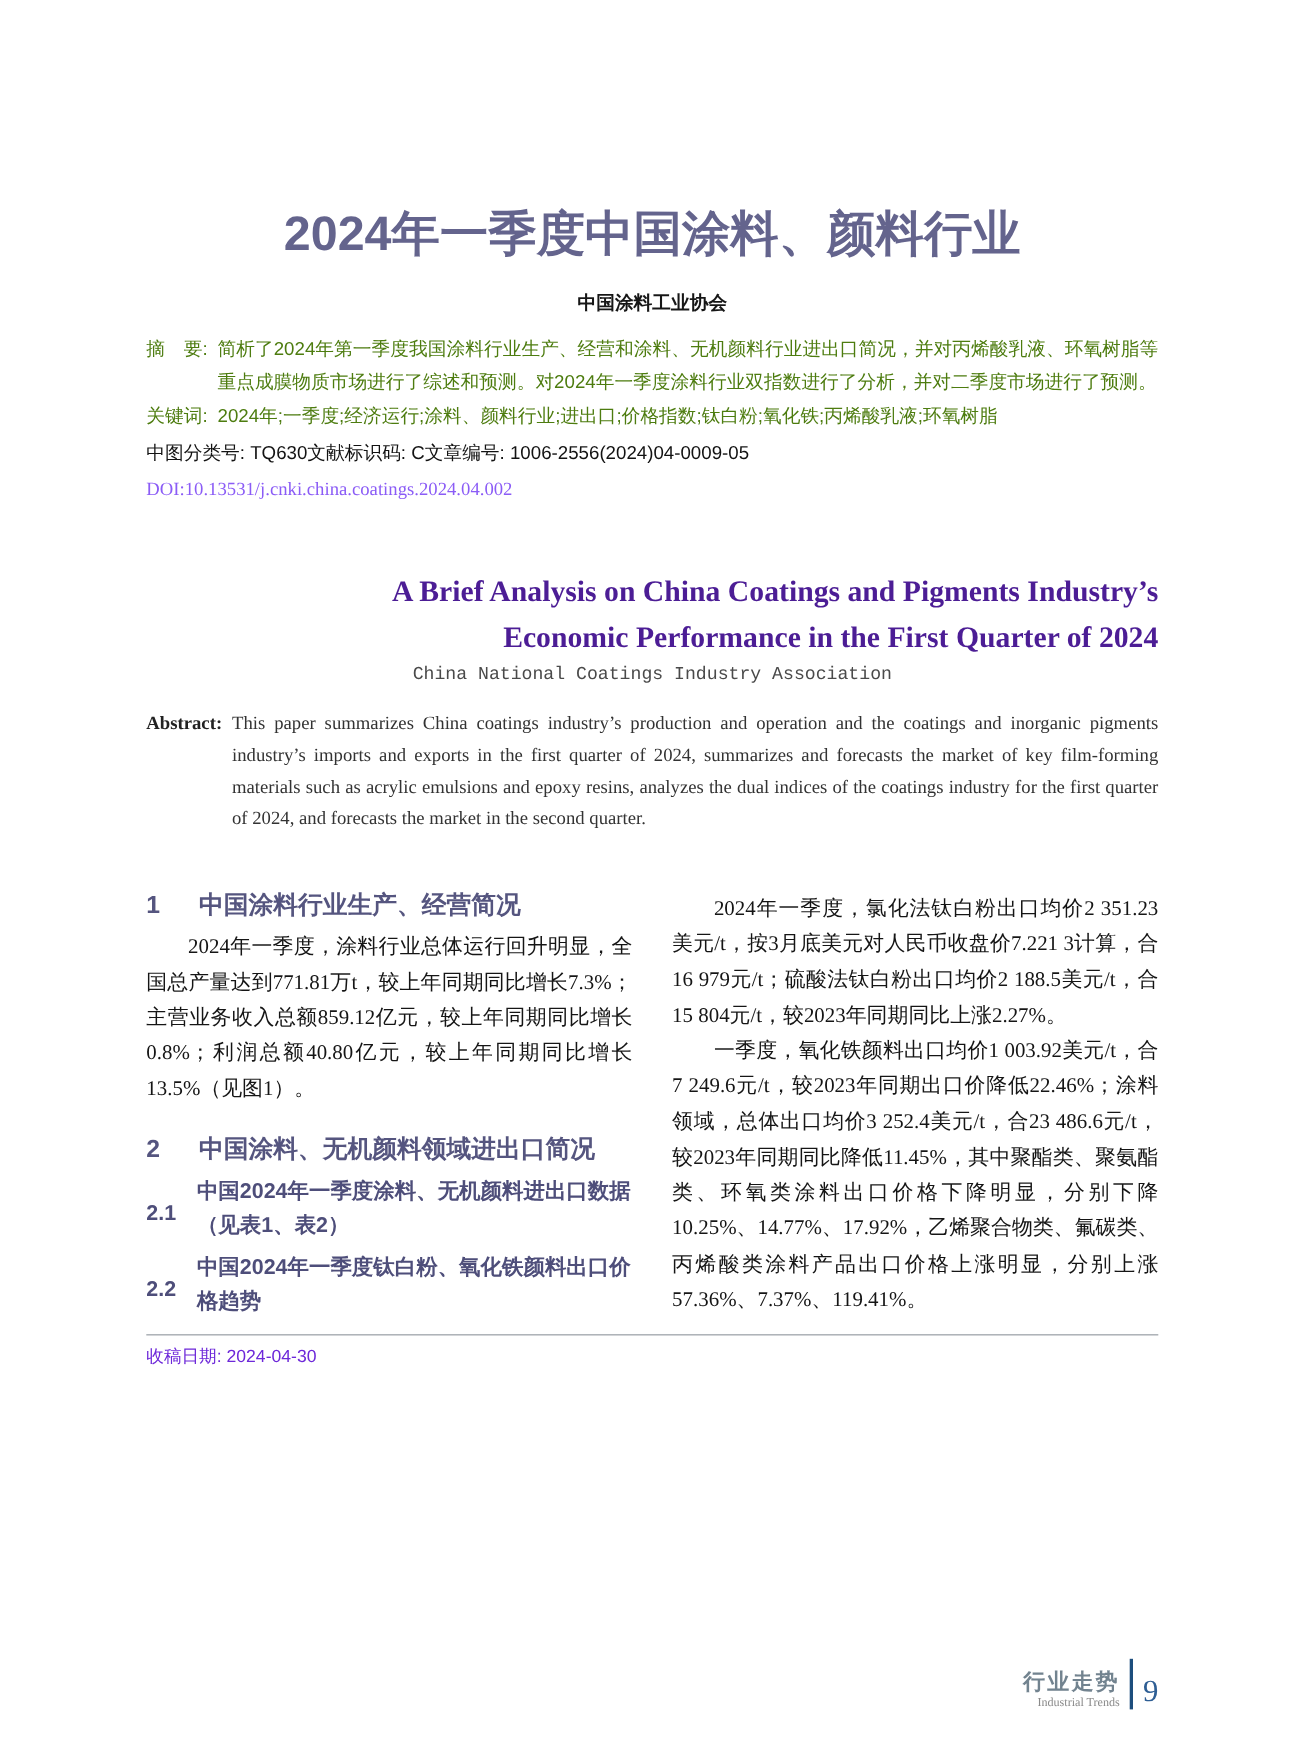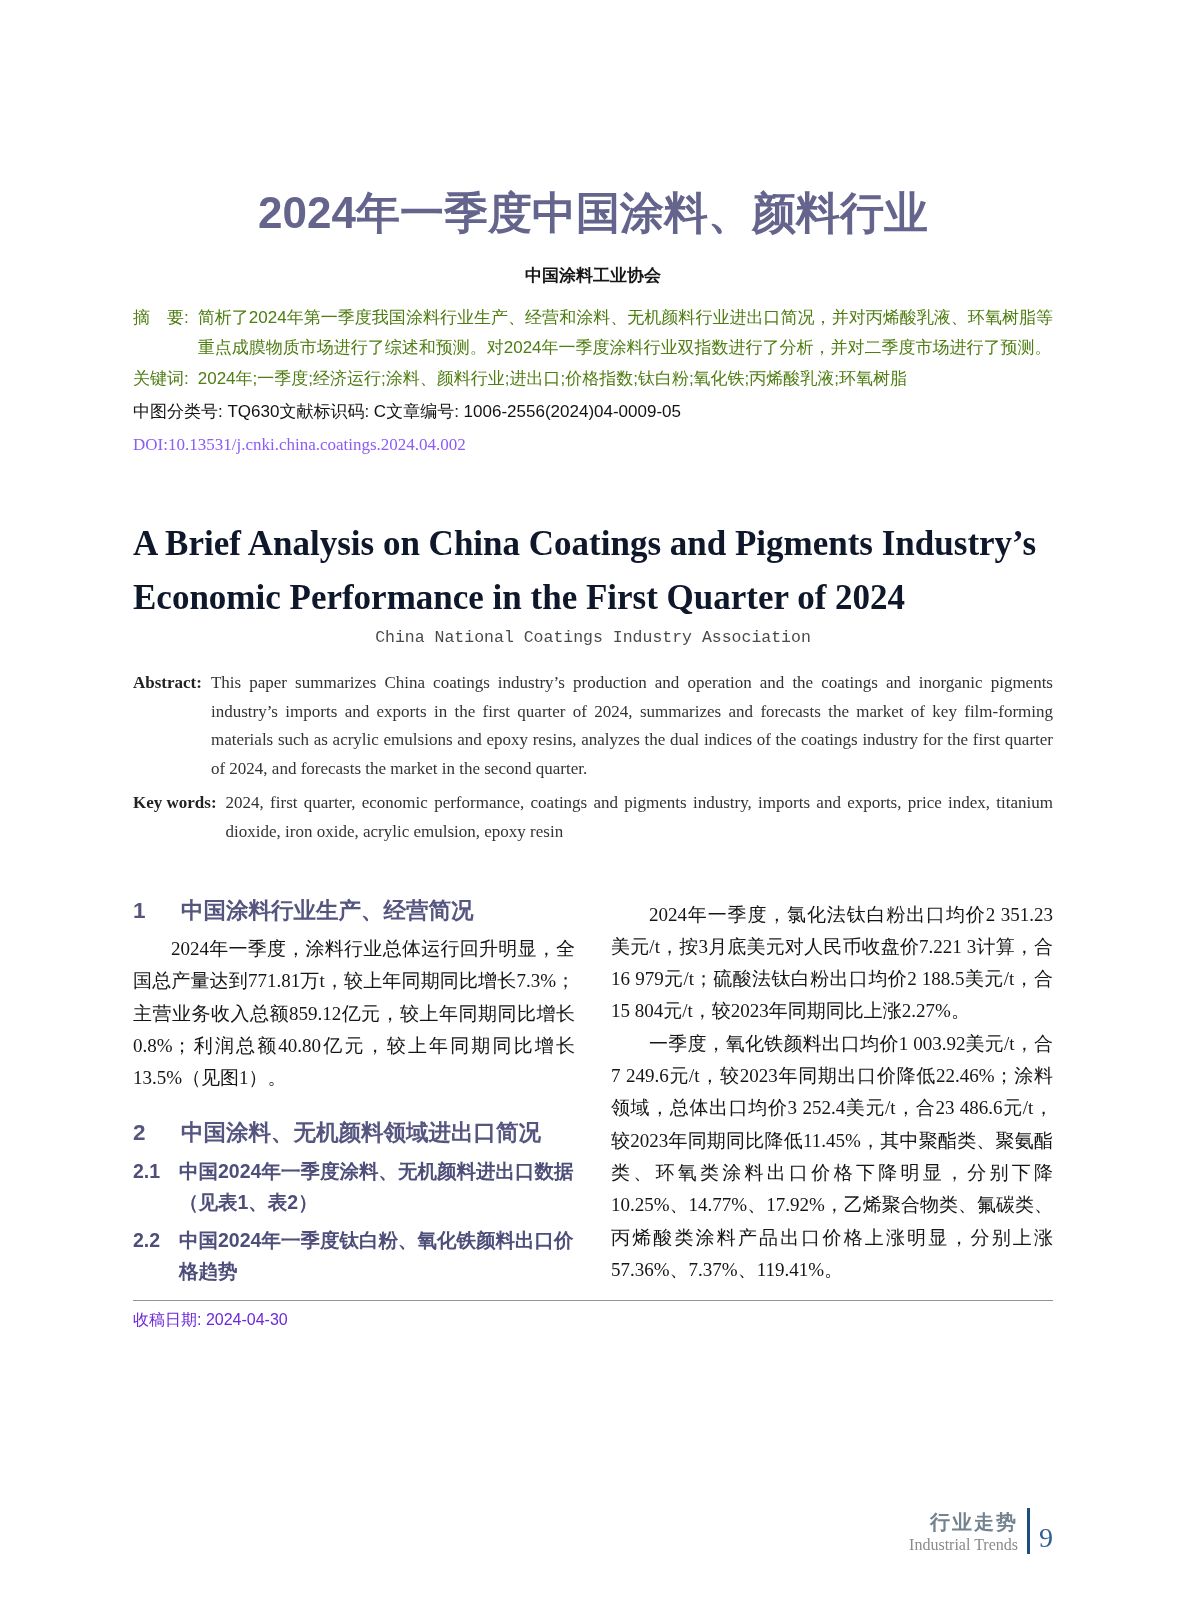--- a/index.html
+++ b/index.html
@@ -58,25 +58,25 @@
   }
   .doi-line {
     margin-top:12px;
     font-family:"Liberation Serif", serif;
     font-size:17px; color:#8b5cf6;
   }
 
   
   .en-title {
     margin-top:62px;
-    text-align:left;
-    font-family:"Liberation Serif", serif;
-    font-weight:bold;
-    font-size:35px; line-height:1.55;
-    color:#0f172a;
+    text-align:right;
+    font-family:"Liberation Serif", serif;
+    font-weight:bold;
+    font-size:27px; line-height:1.55;
+    color:#4c1d95;
   }
   .en-author {
     margin-top:3px; text-align:center;
     font-family:Liberation Mono, monospace;
     font-size:16.5px; color:#4a4a4a;
   }
   .en-meta {
     margin-top:22px;
     font-family:"Liberation Serif", serif;
     font-size:17px; line-height:1.68; color:#333333;
@@ -101,21 +101,21 @@
   }
   .sec-head .num { flex:0 0 48px; }
   .sub-head {
     display:flex;
     font-family:"Liberation Sans", sans-serif;
     font-weight:bold;
     font-size:19.5px; line-height:1.58;
     color:#4e4e7a;
     margin-top:7px;
   }
-  .sub-head .num { flex:0 0 46px; }
+  .sub-head .num { flex:0 0 46px;margin-top:20px; }
   .sub-head .txt { flex:1; }
   .body-p { text-align:justify; text-indent:2em; margin-top:4px; }
   .col .sec-head + .body-p { margin-top:6px; }
   .col .body-p + .sec-head { margin-top:22px; }
   .body-p + .body-p { margin-top:0; }
 
   
   .received {
     margin-top:14px;
     border-top:1.5px solid #8e959c;
@@ -130,21 +130,21 @@
     display:flex; align-items:flex-end;
   }
   .footer-labels { text-align:right; margin-right:9px; }
   .footer-cn {
     font-family:"Liberation Sans", sans-serif;
     font-weight:bold; font-size:20px; letter-spacing:2px;
     color:#72838f;
   }
   .footer-en {
     font-family:"Liberation Serif", serif;
-    font-size:16px; color:#8a8a8a;
+    font-size:11px; color:#8a8a8a;
   }
   .footer-bar { width:3px; height:46px; background:#1d4e7d; margin-right:9px; }
   .footer-page {
     font-family:"Liberation Serif", serif;
     font-size:28px; color:#2e5e94;
     align-self:flex-end;
   }
 </style>
 </head>
 <body>
@@ -181,26 +181,20 @@
     <div>A Brief Analysis on China Coatings and Pigments Industry’s</div>
     <div>Economic Performance in the First Quarter of 2024</div>
   </h2>
 
   <div class="en-author">China National Coatings Industry Association</div>
 
   <div class="en-meta">
     <div class="hang-row">
       <span class="hang-label">Abstract:</span>
       <span class="hang-text">This paper summarizes China coatings industry’s production and operation and the coatings and inorganic pigments industry’s imports and exports in the first quarter of 2024, summarizes and forecasts the market of key film-forming materials such as acrylic emulsions and epoxy resins, analyzes the dual indices of the coatings industry for the first quarter of 2024, and forecasts the market in the second quarter.</span>
-    </div>
-  </div>
-  <div class="en-meta">
-    <div class="hang-row">
-      <span class="hang-label">Key words:</span>
-      <span class="hang-text">2024, first quarter, economic performance, coatings and pigments industry, imports and exports, price index, titanium dioxide, iron oxide, acrylic emulsion, epoxy resin</span>
     </div>
   </div>
 
   <div class="body-cols">
     <div class="col">
       <div class="sec-head">
         <span class="num">1</span>
         <span class="txt">中国涂料行业生产、经营简况</span>
       </div>
       <p class="body-p">2024年一季度，涂料行业总体运行回升明显，全国总产量达到771.81万t，较上年同期同比增长7.3%；主营业务收入总额859.12亿元，较上年同期同比增长0.8%；利润总额40.80亿元，较上年同期同比增长13.5%（见图1）。</p>

